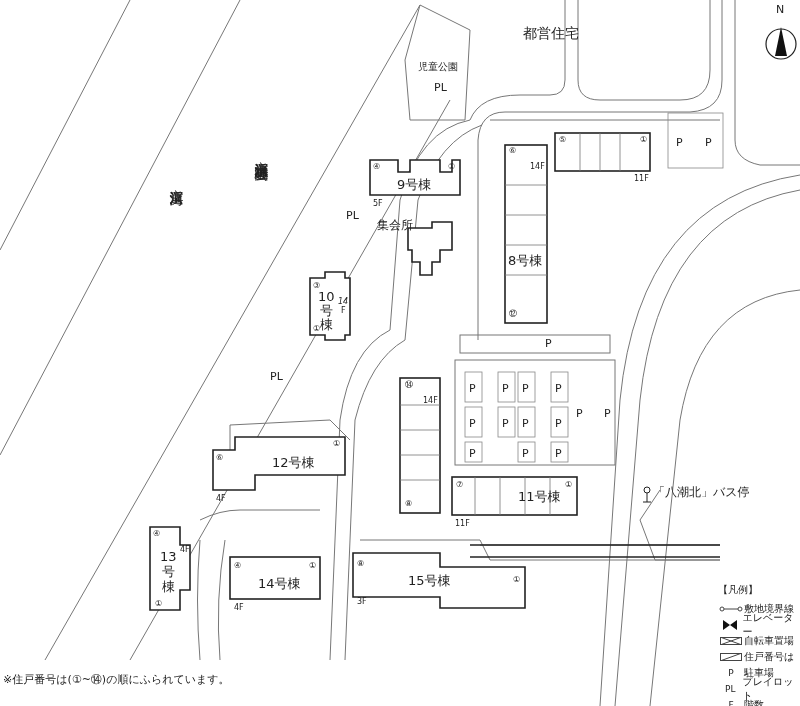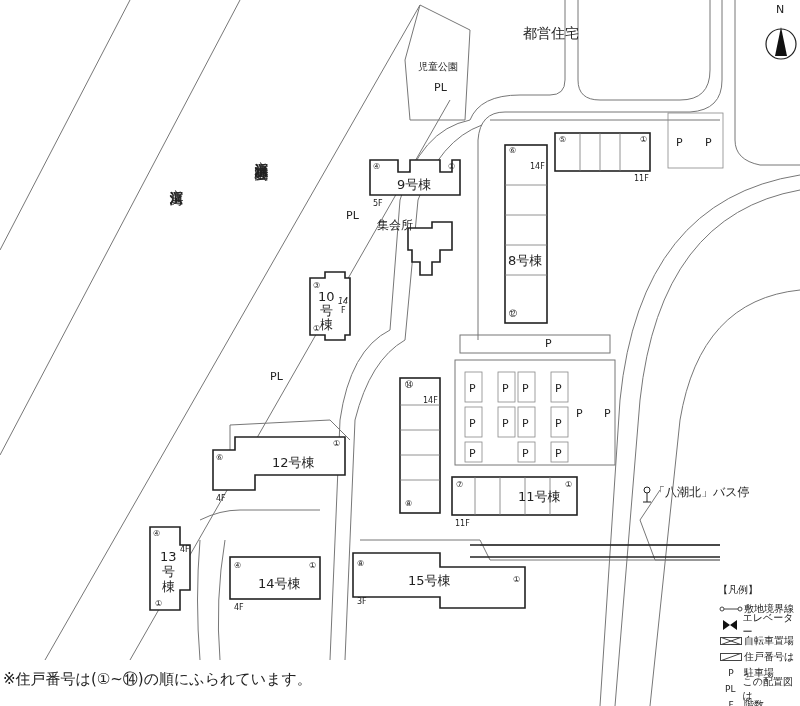--- a/index.html
+++ b/index.html
@@ -8,21 +8,21 @@
   .lbl{position:absolute;font-size:11px;line-height:1;white-space:nowrap;color:#222;}
   .bname{font-size:13px;}
   .small{font-size:8px;margin-top:16px;}
   .num{font-size:8px;}
   .vert{writing-mode:vertical-rl;font-size:14px;letter-spacing:1px;}
   .legend{position:absolute;left:718px;top:583px;width:82px;font-size:9px;}
   .legend-title{font-size:10px;margin-bottom:4px;}
   .legend-row{display:flex;align-items:center;height:16px;}
   .legend-sym{width:26px;display:flex;justify-content:center;align-items:center;font-size:9px;}
   .legend-txt{font-size:10px;}
-  .notes{position:absolute;left:3px;top:672px;font-size:15px;line-height:15px;}
+  .notes{position:absolute;left:3px;top:672px;font-size:11px;line-height:15px;}
   .compass{position:absolute;left:763px;top:14px;width:36px;height:50px;}
 </style>
 </head>
 <body>
 
 <svg id="map" viewBox="0 0 800 706" xmlns="http://www.w3.org/2000/svg">
   <g fill="none" stroke="#777" stroke-width="1">
 
     <line x1="0" y1="250" x2="130" y2="0"></line>
     <line x1="0" y1="455" x2="240" y2="0"></line>
@@ -252,21 +252,21 @@
         </svg>
     </span>
     <span class="legend-txt">住戸番号は</span>
   </div>
   <div class="legend-row">
     <span class="legend-sym">P</span>
     <span class="legend-txt">駐車場</span>
   </div>
   <div class="legend-row">
     <span class="legend-sym">PL</span>
-    <span class="legend-txt">この配置図は</span>
+    <span class="legend-txt">プレイロット</span>
   </div>
   <div class="legend-row">
     <span class="legend-sym">F</span>
     <span class="legend-txt">階数</span>
   </div>
 </div>
 
 <div class="notes">
   <div>※住戸番号は(①~⑭)の順にふられています。</div>
 </div>

